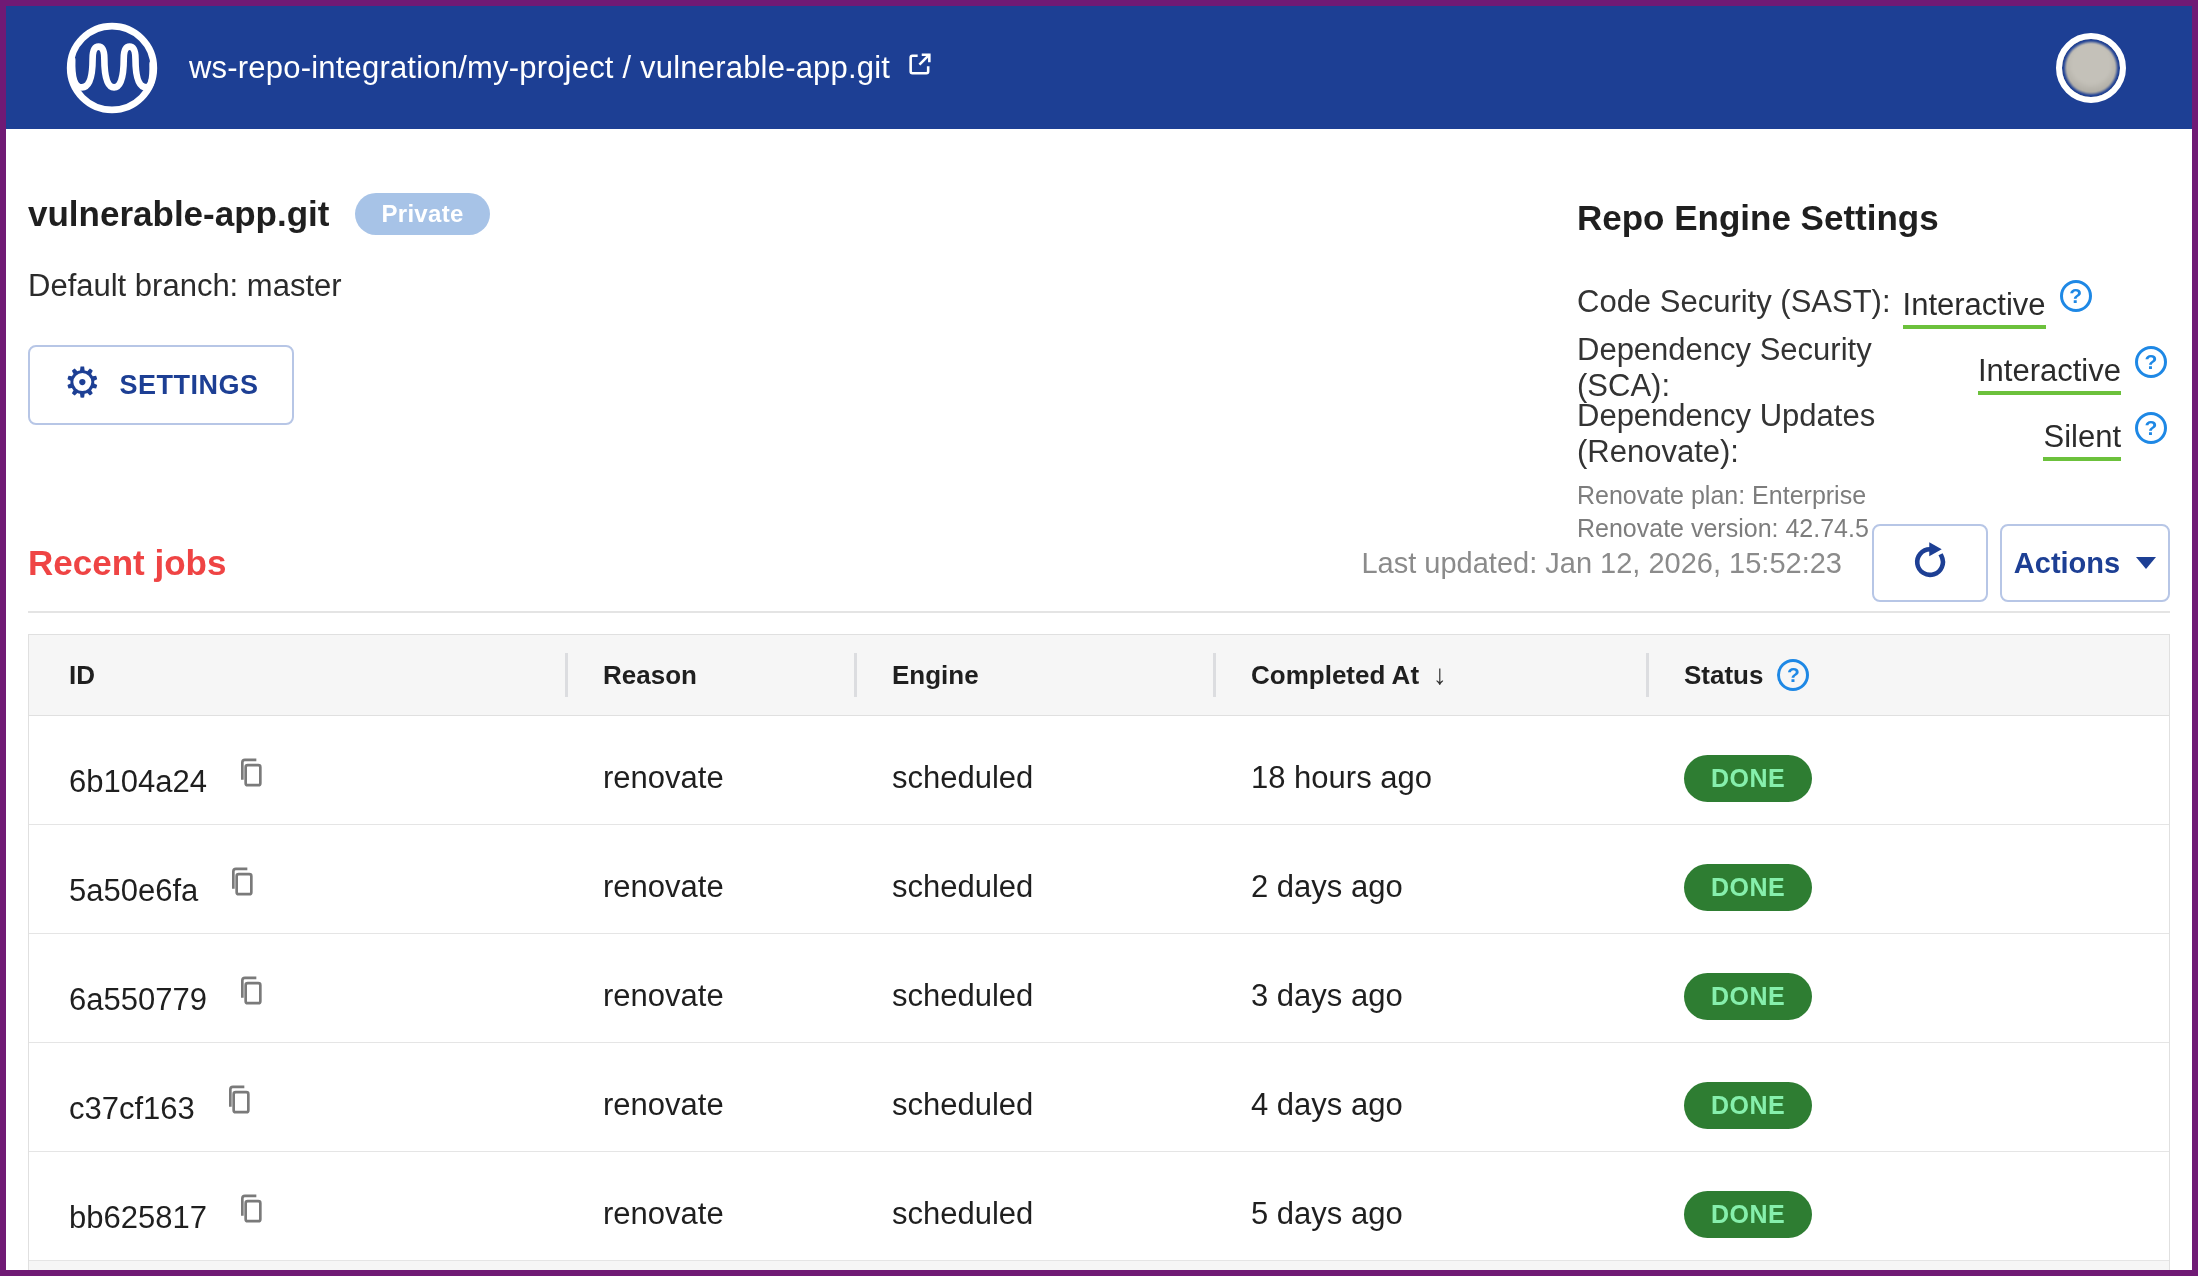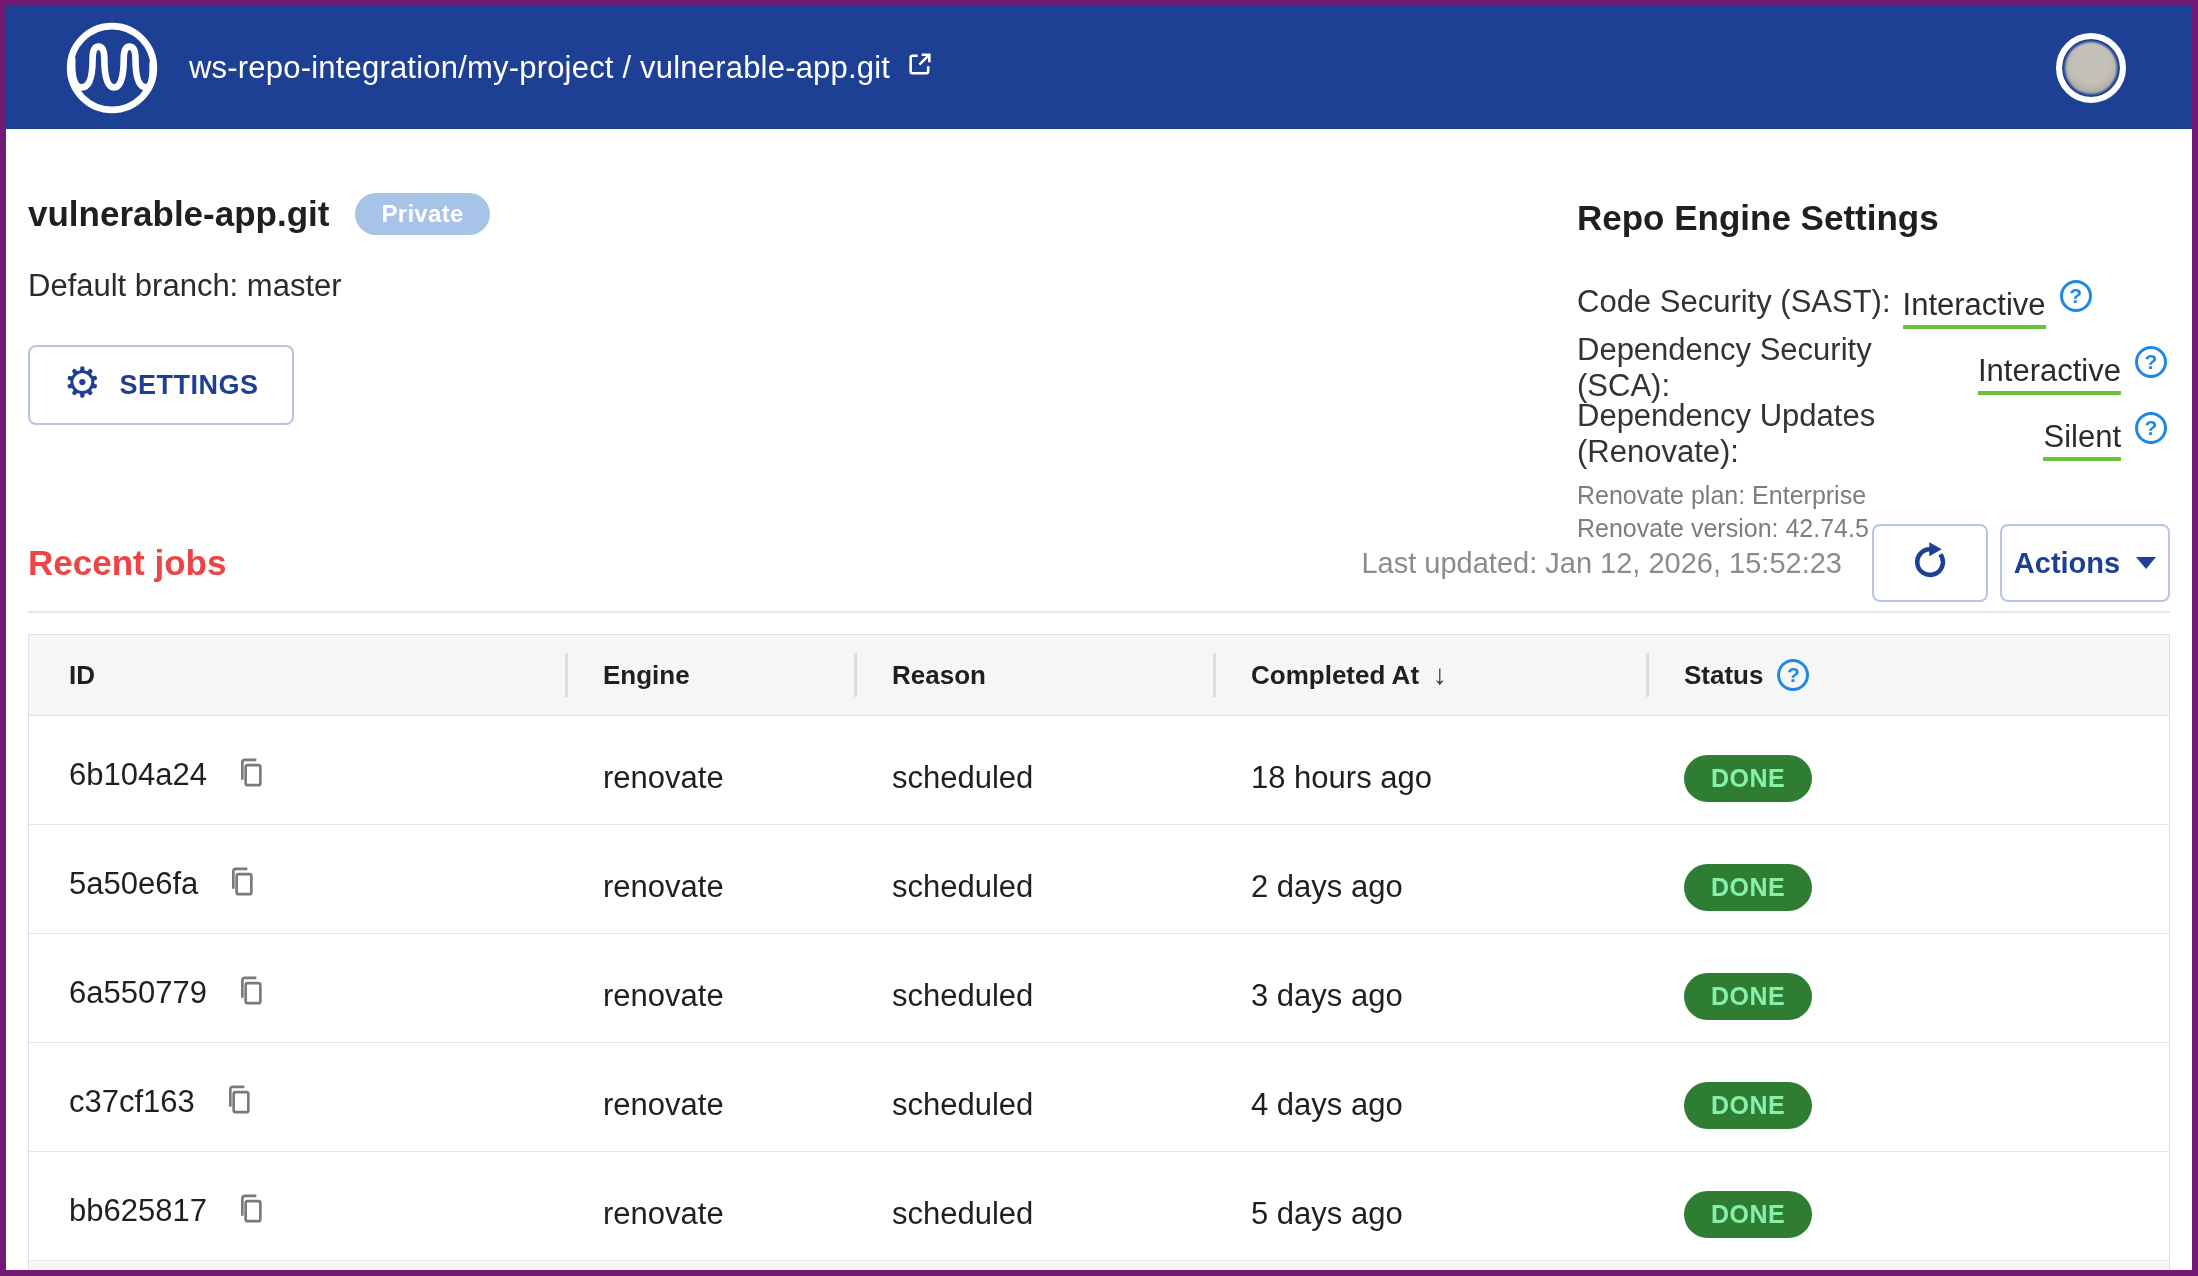--- a/index.html
+++ b/index.html
@@ -47,21 +47,21 @@
   
   .table{margin-top:21px;border:1px solid #e0e0e0;border-bottom:none;}
   .trow{display:grid;grid-template-columns:536px 289px 359px 433px 1fr;align-items:center;}
   .thead{background:#f6f6f6;height:80px;border-bottom:1px solid #e0e0e0;}
   .th{position:relative;display:flex;align-items:center;font-size:26px;font-weight:700;color:#1f1f1f;padding-left:38px;height:100%;}
   .th.first{padding-left:40px;text-align:right;}
   .th:not(.first)::before{content:"";position:absolute;left:0;top:50%;transform:translateY(-50%);width:3px;height:44px;background:#dcdde0;}
   .sort-arrow{margin-left:14px;font-size:28px;font-weight:400;color:#333;cursor:pointer;}
   .th .qicon{transform:translateY(0);margin-left:14px;}
   .tr{height:108px;border-bottom:1px solid #e5e5e5;background:#fff;cursor:pointer;}
-  .td{font-size:31px;color:#1f1f1f;padding-left:38px;display:flex;align-items:flex-start;margin-top:16px;}
+  .td{font-size:31px;color:#1f1f1f;padding-left:38px;display:flex;align-items:flex-end;margin-top:16px;}
   .td.first{padding-left:40px;gap:28px;}
   .copy-icon{flex:none;cursor:pointer;display:inline-block;transform:translateY(-2px);}
   .status-pill{background:#2e7d32;color:#86efac;font-size:25px;font-weight:700;letter-spacing:.5px;padding:9px 27px;border-radius:26px;}
   .tfoot-strip{height:16px;background:#f6f6f6;}
 </style>
 </head>
 <body>
 
 <div class="frame">
 
@@ -140,24 +140,24 @@
     </div>
 
     <hr class="divider">
 
     <div class="table">
       <div class="trow thead">
         <div class="th first">
           <span>ID</span>
         </div>
         <div class="th">
+          <span>Reason</span>
+        </div>
+        <div class="th">
           <span>Engine</span>
-        </div>
-        <div class="th">
-          <span>Reason</span>
         </div>
         <div class="th">
           <span>Completed At</span>
           <span class="sort-arrow">↓</span>
         </div>
         <div class="th">
           <span>Status</span>
           <span class="qicon">?</span>
         </div>
       </div>

